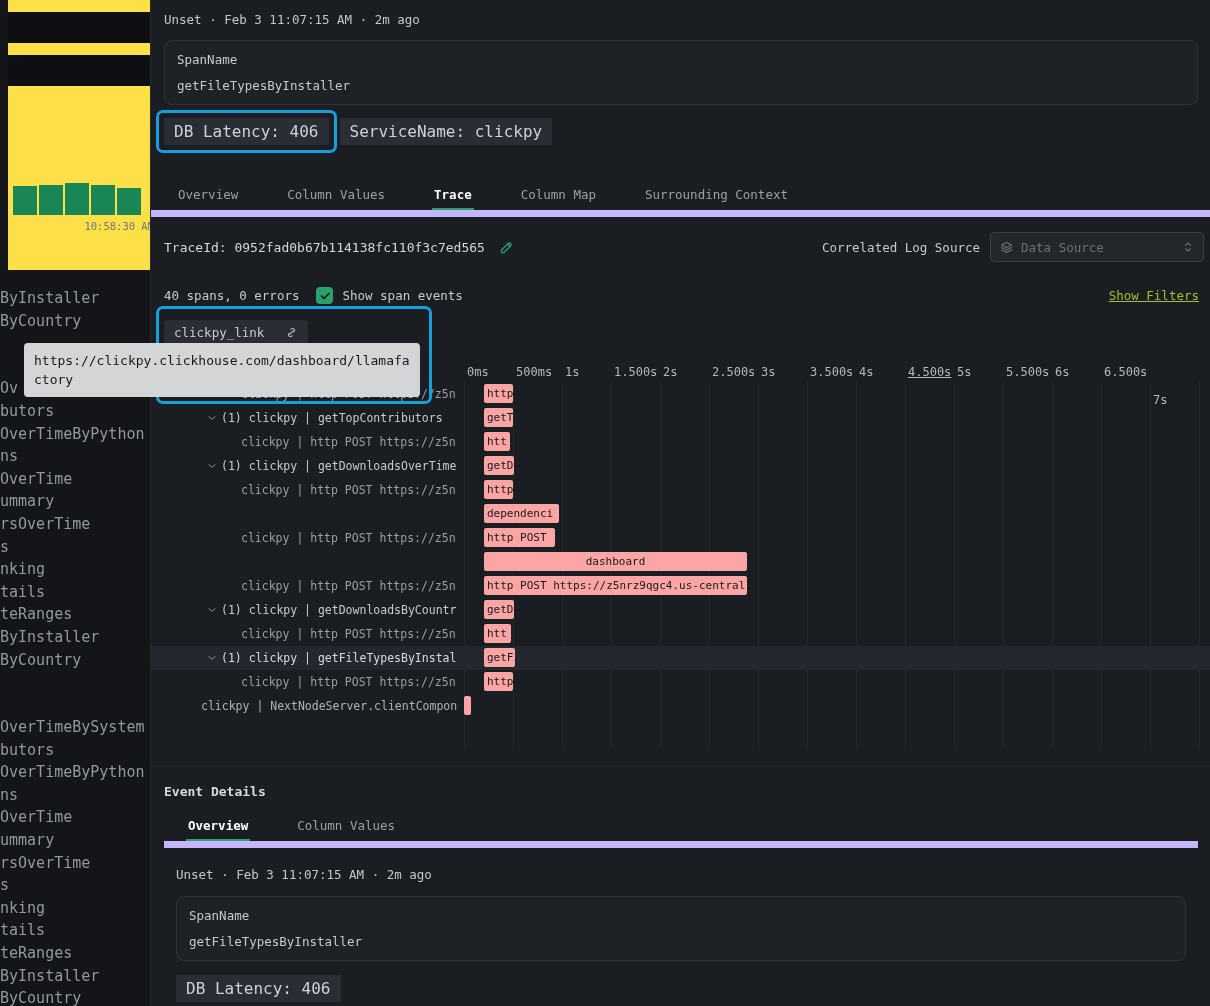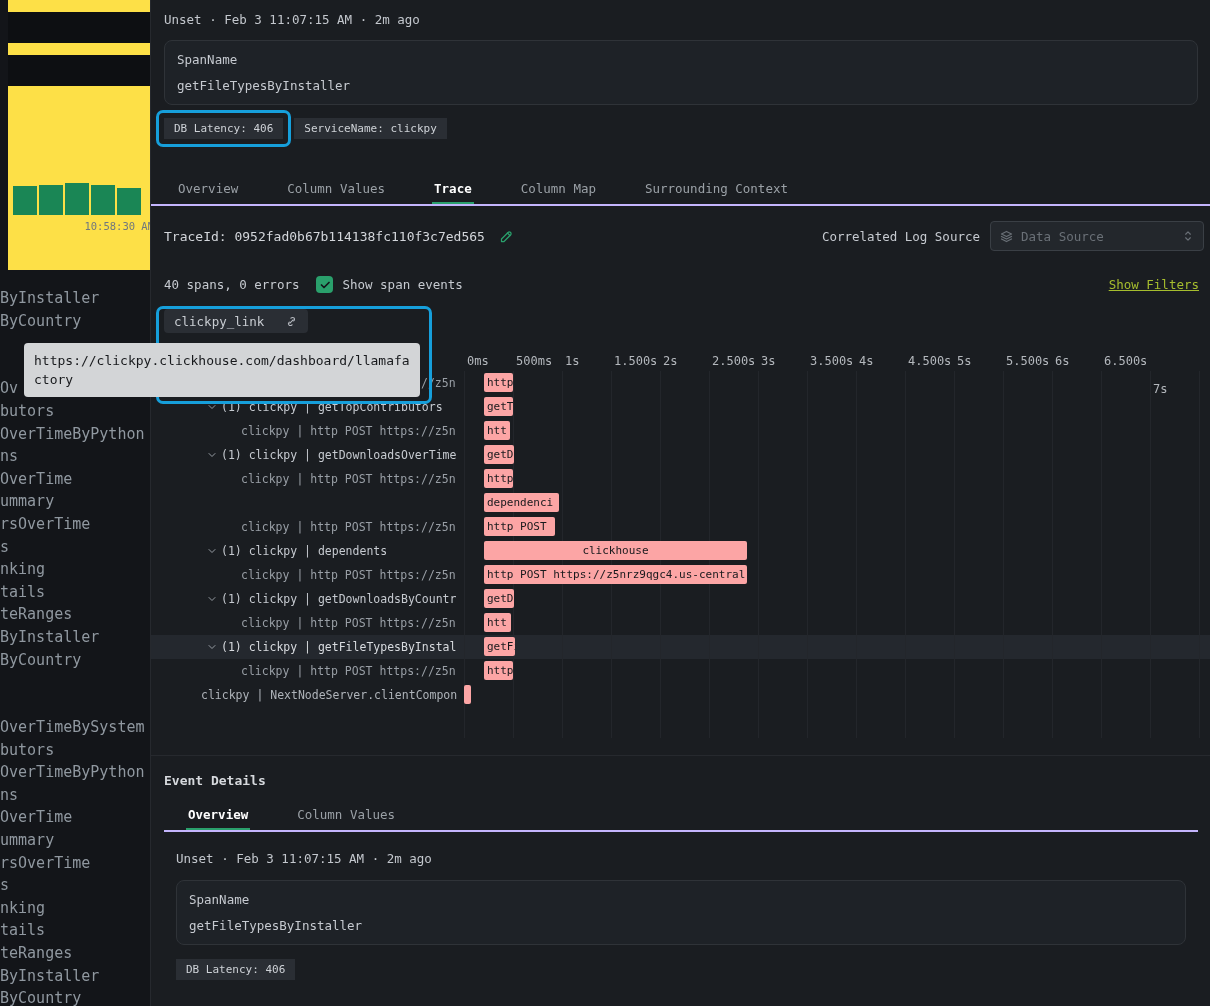--- a/index.html
+++ b/index.html
@@ -21,24 +21,24 @@
   .side-item{height:22.6px;line-height:22.6px;font-size:15px;color:#9098a0;white-space:nowrap;overflow:hidden;cursor:pointer}
 
   
   .drawer{position:absolute;left:150px;top:0;width:1060px;height:1006px;background:#1a1d21;border-left:1px solid #26292e}
   .ts-row{margin:12px 12px 0 13px;font-size:12.5px;color:#c3c7cd}
   .span-card{margin:13px 12px 0 13px;background:#1e2227;border:1px solid #2f3338;border-radius:8px;padding:11px 12px}
   .card-label,.card-value{font-size:12.5px;color:#c6cad0}
   .card-value{margin-top:11px}
   .badge-row{margin:5px 12px 0 13px;display:flex;align-items:center}
   .hl-wrap{display:inline-flex;border:3px solid #169fdb;border-radius:7px;padding:5px;margin-left:-8px}
-  .badge{display:inline-block;background:#2a2e34;border-radius:0;padding:4px 10px;font-size:11px;color:#ced2d7;white-space:nowrap;cursor:pointer}
+  .badge{display:inline-block;background:#2a2e34;border-radius:0;padding:4px 10px;font-size:16px;color:#ced2d7;white-space:nowrap;cursor:pointer}
   .badge.sn{margin-left:3px}
 
-  .tabs{display:flex;gap:45px;border-bottom:2px solid #c4b5fd;margin-top:27px;padding-left:25px}
+  .tabs{display:flex;gap:45px;border-bottom:7px solid #c4b5fd;margin-top:27px;padding-left:25px}
   .tabs .tab{background:none;border:none;font-family:inherit;font-size:12.5px;color:#9aa0a6;padding:7px 2px 8px;cursor:pointer;white-space:nowrap}
   .tabs .tab.active{color:#ffffff;font-weight:bold;border-bottom:2px solid #2aa06c;padding-bottom:6px}
 
   .trace-head{margin:15px 6px 0 13px;display:flex;align-items:center;height:30px}
   .trace-id{font-size:13px;color:#d3d6db}
   .pencil-btn{margin-left:14px;background:none;border:none;cursor:pointer;display:flex;align-items:center}
   .clabel{margin-left:auto;margin-right:10px;font-size:12.5px;color:#c6cad0}
   .select{width:214px;height:30px;background:#23272c;border:1px solid #3a3f45;border-radius:4px;display:flex;align-items:center;gap:7px;padding:0 8px;color:#6a7077;cursor:pointer}
   .select .stxt{flex:1;font-size:12.5px}
 
@@ -207,21 +207,21 @@
       <div class="tick-row">
           <span class="tick-label" style="left: 313px;">0ms</span>
           <span class="tick-label" style="left: 362px;">500ms</span>
           <span class="tick-label" style="left: 411px;">1s</span>
           <span class="tick-label" style="left: 460px;">1.500s</span>
           <span class="tick-label" style="left: 509px;">2s</span>
           <span class="tick-label" style="left: 558px;">2.500s</span>
           <span class="tick-label" style="left: 607px;">3s</span>
           <span class="tick-label" style="left: 656px;">3.500s</span>
           <span class="tick-label" style="left: 705px;">4s</span>
-          <span class="tick-label" style="left: 754px;">4.500s</span>
+          <span class="tick-label" style="left: 754px; text-decoration: underline;">4.500s</span>
           <span class="tick-label" style="left: 803px;">5s</span>
           <span class="tick-label" style="left: 852px;">5.500s</span>
           <span class="tick-label" style="left: 901px;">6s</span>
           <span class="tick-label" style="left: 950px;">6.500s</span>
           <span class="tick-label" style="left: 999px; margin-top: 28px;">7s</span>
         </div>
       <div class="rows">
         <div class="gridlines"></div>
       <div class="wrow k-child">
             <div class="wname" style="padding-left: 90px;">
@@ -266,29 +266,21 @@
           <div class="wrow k-parent">
             <div class="wbar" style="left: 333px; width: 75px;">dependenci</div>
           </div>
           <div class="wrow k-child">
             <div class="wname" style="padding-left: 90px;">
               <span>clickpy | http POST https://z5nrz</span>
             </div>
             <div class="wbar" style="left: 333px; width: 71px;">http POST</div>
           </div>
           <div class="wrow k-parent">
-            <div class="wname" style="padding-left: 55px;">
-              <span class="chev">
-                <svg width="12" height="12" viewBox="0 0 24 24" fill="none" stroke="currentColor" stroke-width="2" stroke-linecap="round" stroke-linejoin="round">
-                  <path d="M6 9l6 6 6-6"></path>
-                </svg>
-              </span>
-              <span>(1) clickpy | dependents</span>
-            </div>
-            <div class="wbar center" style="left: 333px; width: 263px;">clickhouse</div>
+            <div class="wbar center" style="left: 333px; width: 263px;">dashboard</div>
           </div>
           <div class="wrow k-child">
             <div class="wname" style="padding-left: 90px;">
               <span>clickpy | http POST https://z5nrz</span>
             </div>
             <div class="wbar" style="left: 333px; width: 263px;">http POST https://z5nrz9qgc4.us-central</div>
           </div>
           <div class="wrow k-parent">
             <div class="wname" style="padding-left: 55px;">
               <span class="chev">

